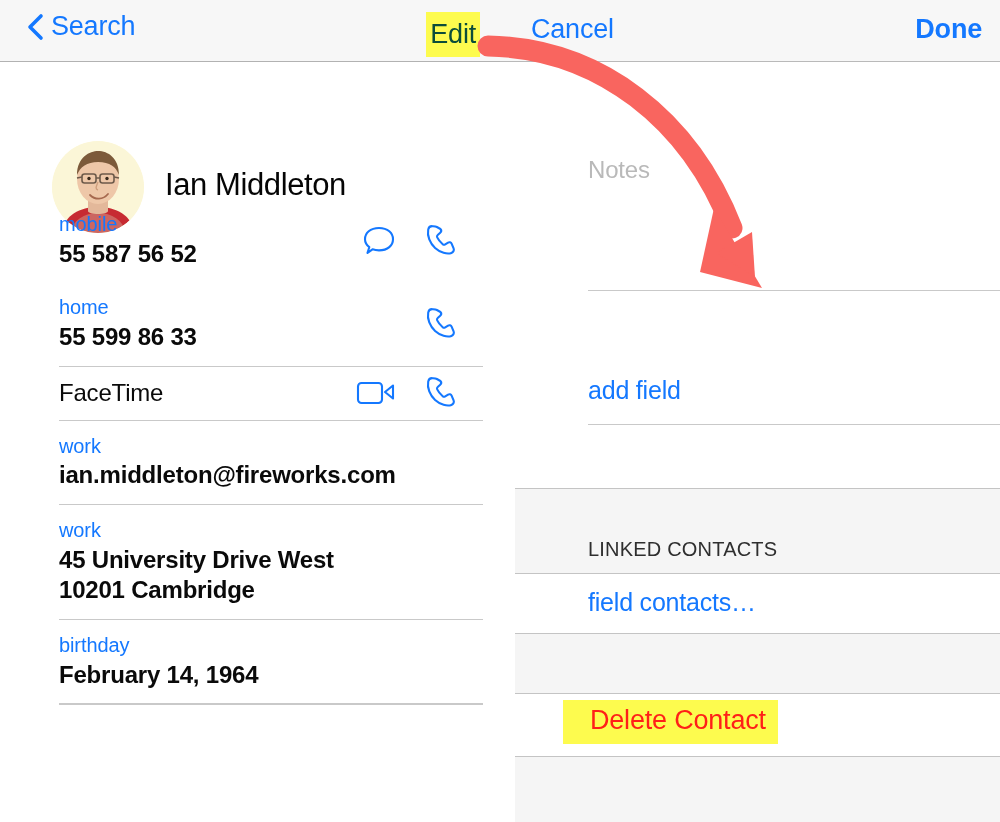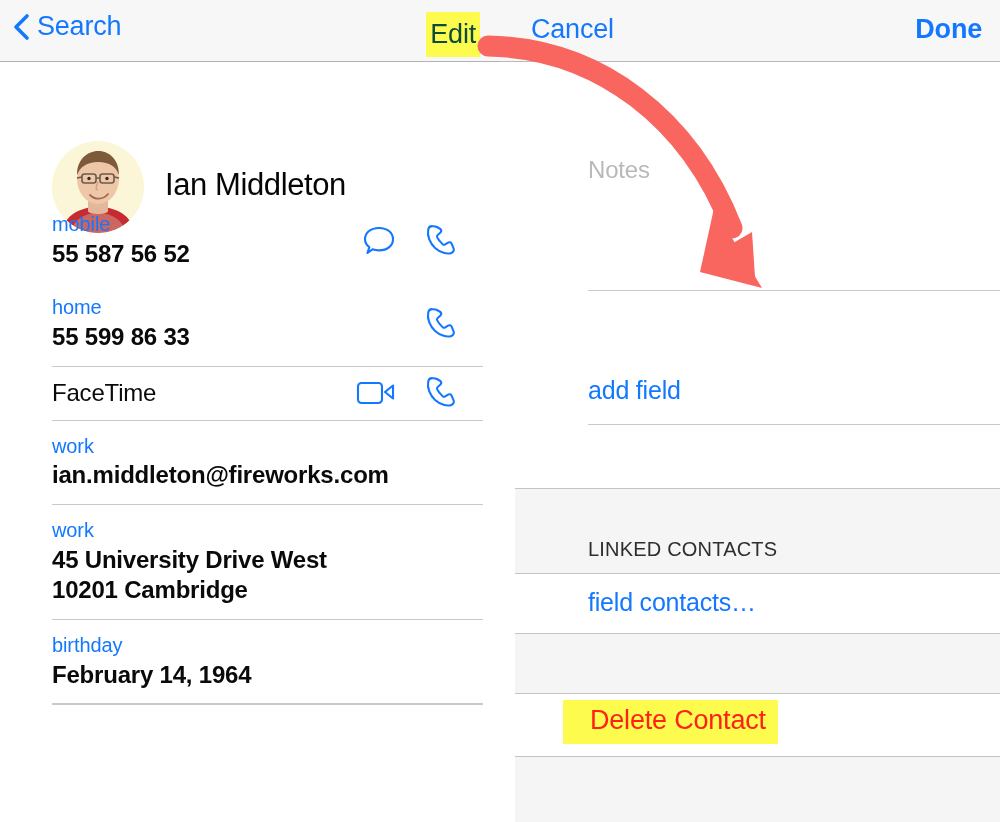--- a/index.html
+++ b/index.html
@@ -18,21 +18,21 @@
     background: #ffffff;
     overflow: hidden;
   }
   .navbar {
     position: relative;
     height: 62px;
     background: #f7f7f7;
     border-bottom: 1px solid #b2b2b2;
   }
   .nav-back {
-    position: absolute; left: 12px; top: 11px;
+    position: absolute; left: 26px; top: 11px;
     display: flex; align-items: center; gap: 7px;
     color: #007aff;
   }
   .chev {
     width: 18px; height: 28px;
     display: block;
   }
   .nav-back-label {
     font-size: 27px;
     color: #1478ff;
@@ -60,21 +60,21 @@
   }
   .avatar svg { display: block; width: 92px; height: 92px; }
   .contact-name {
     position: absolute; left: 165px; top: 105px;
     font-size: 31px;
     font-weight: normal;
     color: #050505;
     letter-spacing: -0.4px;
   }
 
-  .fields { position: absolute; left: 0; top: 199px; width: 500px; }
+  .fields { position: absolute; left: 0; top: 199px; width: 500px; padding-left: 7px; }
   .frow {
     position: relative;
     padding: 12px 0 13px 52px;
   }
   .frow-label {
     font-size: 20px;
     color: #1478ff;
     line-height: 1.38;
     letter-spacing: -0.1px;
   }

